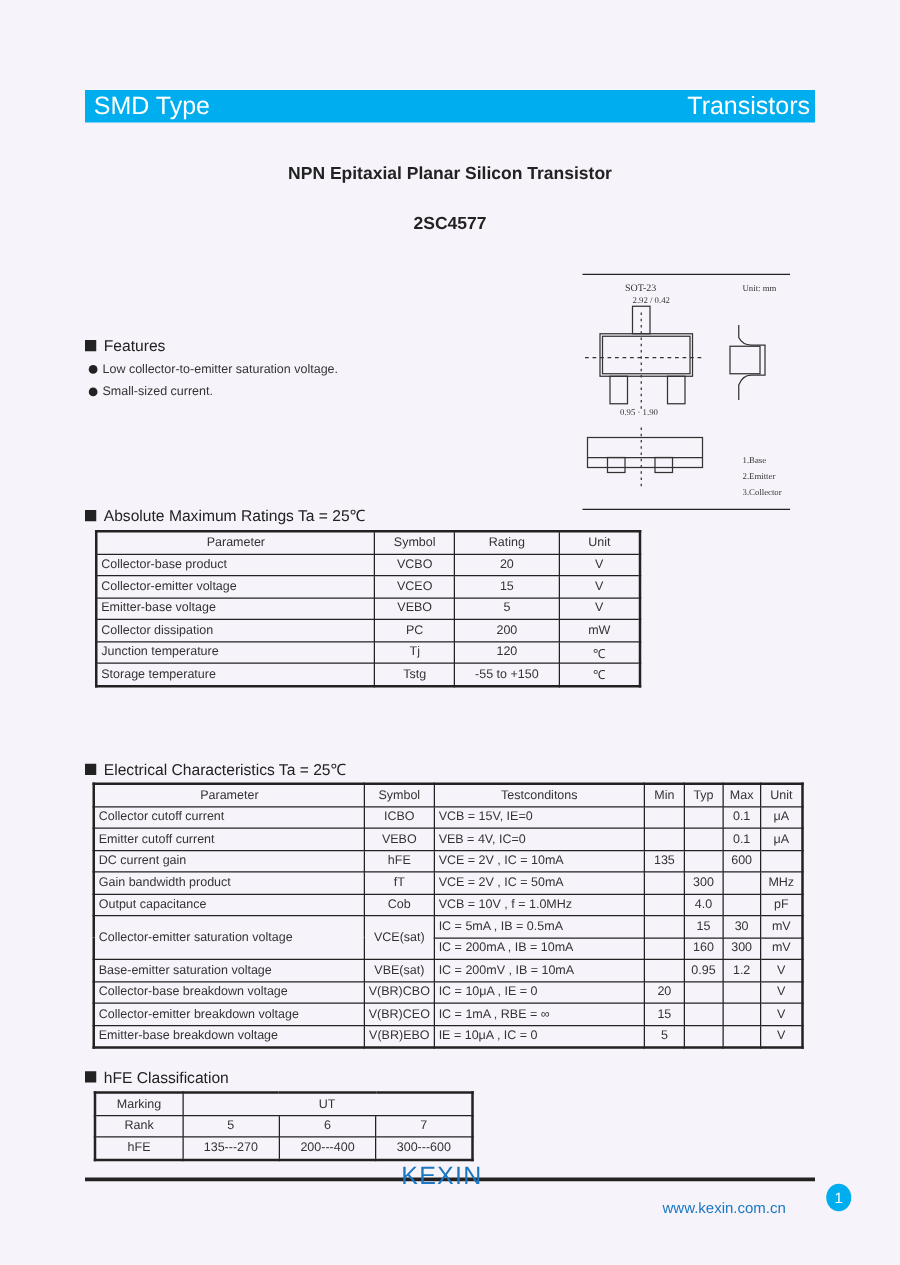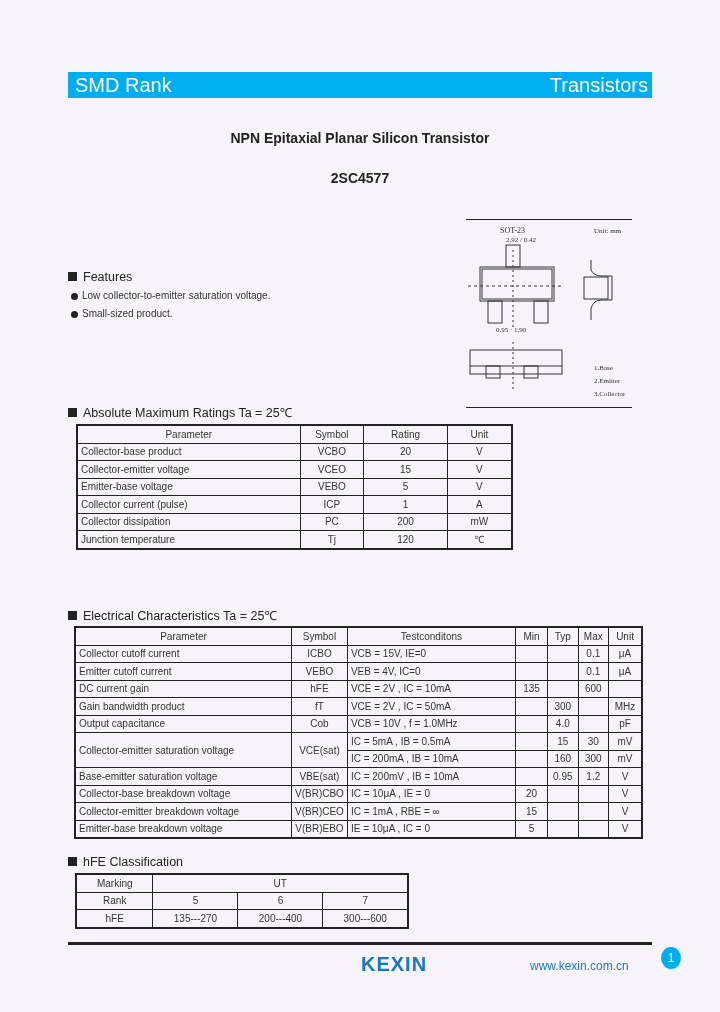--- a/index.html
+++ b/index.html
@@ -11,29 +11,29 @@
   .sec { position:absolute; font-size:12.5px; color:#222; }
   .sec .sq { display:inline-block; width:9px; height:9px; background:#222; margin-right:6px; vertical-align:0px; }
   .feat { position:absolute; left:71px; font-size:10px; color:#333; }
   .feat .dot { display:inline-block; width:7px; height:7px; border-radius:50%; background:#222; margin-right:4px; vertical-align:-1px; }
   table { position:absolute; border-collapse:collapse; font-size:10px; color:#333; }
   td, th { border:1px solid #222; padding:0 3px; height:16.5px; font-weight:normal; white-space:nowrap; }
   table.outer { border:2px solid #222; }
   .c { text-align:center; }
   .pkg { position:absolute; left:466px; top:219px; width:166px; height:187px; border-top:1.5px solid #222; border-bottom:1.5px solid #222; }
   .footline { position:absolute; left:68px; top:942px; width:584px; height:3px; background:#222; }
-  .logo { position:absolute; left:321px; top:953px; font-weight:bold; font-size:20px; color:#1a78c2; letter-spacing:1px;margin-left:40px; }
+  .logo { position:absolute; left:321px; top:930px; font-weight:normal; font-size:20px; color:#1a78c2; letter-spacing:1px; }
   .url { position:absolute; left:530px; top:959px; font-size:12px; color:#1a78c2; }
   .pagenum { position:absolute; left:661px; top:947px; width:20px; height:22px; border-radius:50%; background:#00aeef; color:#fff; font-size:12px; text-align:center; line-height:22px; }
 </style>
 </head>
 <body>
 
 <div class="banner">
-  <span class="l">SMD Rank</span>
+  <span class="l">SMD Type</span>
   <span class="r">Transistors</span>
 </div>
 
 <div class="title" style="top:130px;">NPN Epitaxial Planar Silicon Transistor</div>
 <div class="title" style="top:170px;">2SC4577</div>
 
 <div class="pkg">
   <svg width="166" height="187" viewBox="0 0 166 187" style="position:absolute;left:0;top:0">
     <g stroke="#333" fill="none" stroke-width="1">
       <rect x="14" y="47" width="74" height="34"></rect>
@@ -58,21 +58,21 @@
       <text x="30" y="112">0.95 · 1.90</text>
       <text x="128" y="150">1.Base</text>
       <text x="128" y="163">2.Emitter</text>
       <text x="128" y="176">3.Collector</text>
     </g>
   </svg>
 </div>
 
 <div class="sec" style="left:68px; top:270px;"><span class="sq"></span><span>Features</span></div>
 <div class="feat" style="top:290px;"><span class="dot"></span><span>Low collector-to-emitter saturation voltage.</span></div>
-<div class="feat" style="top:308px;"><span class="dot"></span><span>Small-sized product.</span></div>
+<div class="feat" style="top:308px;"><span class="dot"></span><span>Small-sized current.</span></div>
 
 <div class="sec" style="left:68px; top:404px;"><span class="sq"></span><span>Absolute Maximum Ratings Ta = 25℃</span></div>
 <table class="outer" style="left:76px; top:424px; width:437px;">
   <colgroup>
       <col style="width:224px">
       <col style="width:64px">
       <col style="width:84px">
       <col style="width:65px">
     </colgroup>
   <tbody>
@@ -94,35 +94,35 @@
         <td class="c">15</td>
         <td class="c">V</td>
       </tr>
   <tr>
         <td>Emitter-base voltage</td>
         <td class="c">VEBO</td>
         <td class="c">5</td>
         <td class="c">V</td>
       </tr>
   <tr>
-        <td>Collector current (pulse)</td>
-        <td class="c">ICP</td>
-        <td class="c">1</td>
-        <td class="c">A</td>
-      </tr>
-  <tr>
         <td>Collector dissipation</td>
         <td class="c">PC</td>
         <td class="c">200</td>
         <td class="c">mW</td>
       </tr>
   <tr>
         <td>Junction temperature</td>
         <td class="c">Tj</td>
         <td class="c">120</td>
+        <td class="c">℃</td>
+      </tr>
+  <tr>
+        <td>Storage temperature</td>
+        <td class="c">Tstg</td>
+        <td class="c">-55 to +150</td>
         <td class="c">℃</td>
       </tr>
 </tbody>
   </table>
 
 <div class="sec" style="left:68px; top:607px;"><span class="sq"></span><span>Electrical Characteristics Ta = 25℃</span></div>
 <table class="outer" style="left:74px; top:626px; width:569px;">
   <colgroup>
       <col style="width:222px">
       <col style="width:44px">
@@ -236,21 +236,21 @@
         <td>IE = 10μA , IC = 0</td>
         <td class="c">5</td>
         <td class="c"></td>
         <td class="c"></td>
         <td class="c">V</td>
       </tr>
 </tbody>
   </table>
 
 <div class="sec" style="left:68px; top:855px;"><span class="sq"></span><span>hFE Classification</span></div>
-<table class="outer" style="left:75px; top:873px; width:334px;padding-left:32px;">
+<table class="outer" style="left:75px; top:873px; width:304px;padding-left:32px;">
   <colgroup>
       <col style="width:67px">
       <col style="width:74px">
       <col style="width:74px">
       <col style="width:74px">
     </colgroup>
   <tbody>
       <tr>
         <td class="c">Marking</td>
         <td class="c" colspan="3">UT</td>

